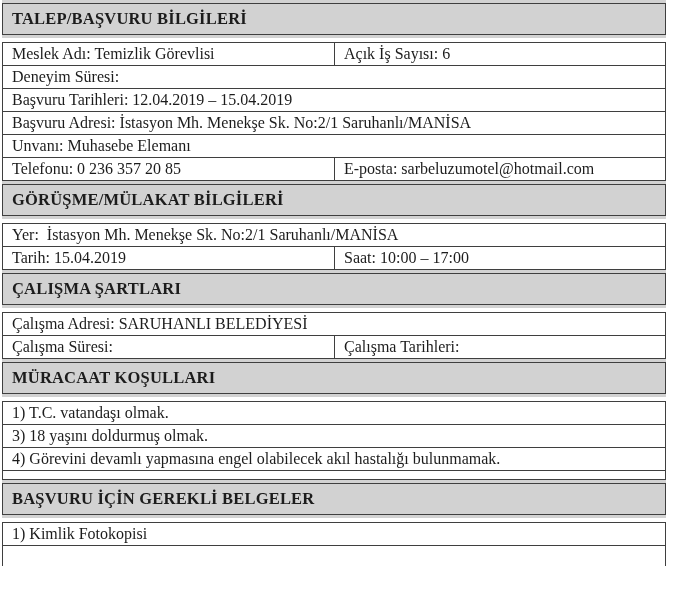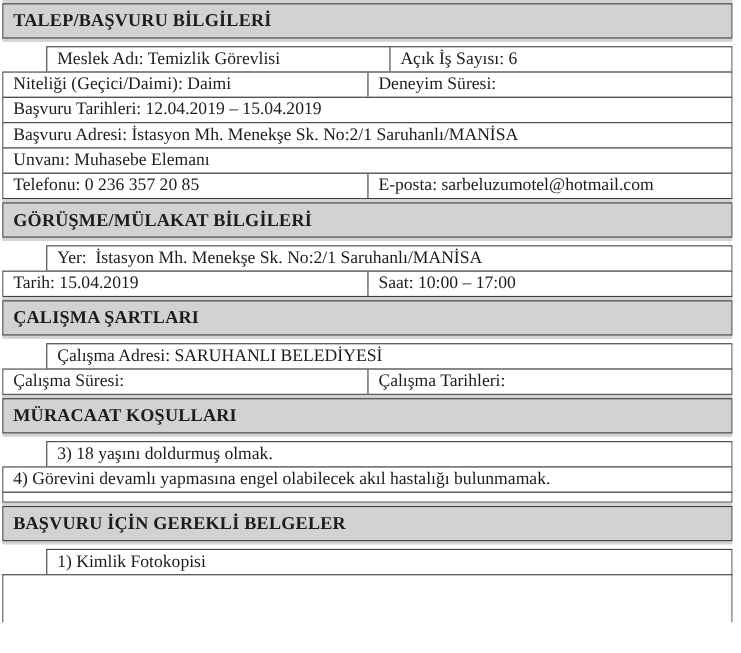--- a/index.html
+++ b/index.html
@@ -40,21 +40,21 @@
     letter-spacing: 0.2px;
   }
   .row {
     border: 1px solid var(--border);
     background: #fff;
     display: grid;
     grid-template-columns: 1fr;
     margin-top: -1px;
     flex-shrink: 0;
   }
-  .header-wrap + .row { margin-top: 0; margin-left: 40px; }
+  .header-wrap + .row { margin-top: 0; }
   .row.two-col { grid-template-columns: 1fr 1fr; }
   .two-col .cell + .cell { border-left: 1px solid var(--border); }
   .cell {
     padding: 1px 8px 1px 9px;
     font-size: 16px;
     line-height: 20px;
     white-space: pre-wrap;
   }
   .row.spacer { min-height: 10px; }
   .row.fill {
@@ -68,21 +68,20 @@
 
 <div class="doc" id="doc">
     <div class="header-wrap">
       <div class="section-title">TALEP/BAŞVURU BİLGİLERİ</div>
     </div>
     <div class="row two-col">
       <div class="cell">Meslek Adı: Temizlik Görevlisi</div>
       <div class="cell">Açık İş Sayısı: 6</div>
     </div>
     <div class="row two-col">
-      <div class="cell">Niteliği (Geçici/Daimi): Daimi</div>
       <div class="cell">Deneyim Süresi:</div>
     </div>
     <div class="row">
       <div class="cell">Başvuru Tarihleri: 12.04.2019 – 15.04.2019</div>
     </div>
     <div class="row">
       <div class="cell">Başvuru Adresi: İstasyon Mh. Menekşe Sk. No:2/1 Saruhanlı/MANİSA</div>
     </div>
     <div class="row two-col">
       <div class="cell">Unvanı: Muhasebe Elemanı</div>
@@ -108,20 +107,23 @@
       <div class="cell">Çalışma Adresi: SARUHANLI BELEDİYESİ</div>
     </div>
     <div class="row two-col">
       <div class="cell">Çalışma Süresi:</div>
       <div class="cell">Çalışma Tarihleri:</div>
     </div>
     <div class="header-wrap">
       <div class="section-title">MÜRACAAT KOŞULLARI</div>
     </div>
     <div class="row">
+      <div class="cell">1) T.C. vatandaşı olmak.</div>
+    </div>
+    <div class="row">
       <div class="cell">3) 18 yaşını doldurmuş olmak.</div>
     </div>
     <div class="row">
       <div class="cell">4) Görevini devamlı yapmasına engel olabilecek akıl hastalığı bulunmamak.</div>
     </div>
     <div class="row spacer">
       <div class="cell"></div>
     </div>
     <div class="header-wrap">
       <div class="section-title">BAŞVURU İÇİN GEREKLİ BELGELER</div>

